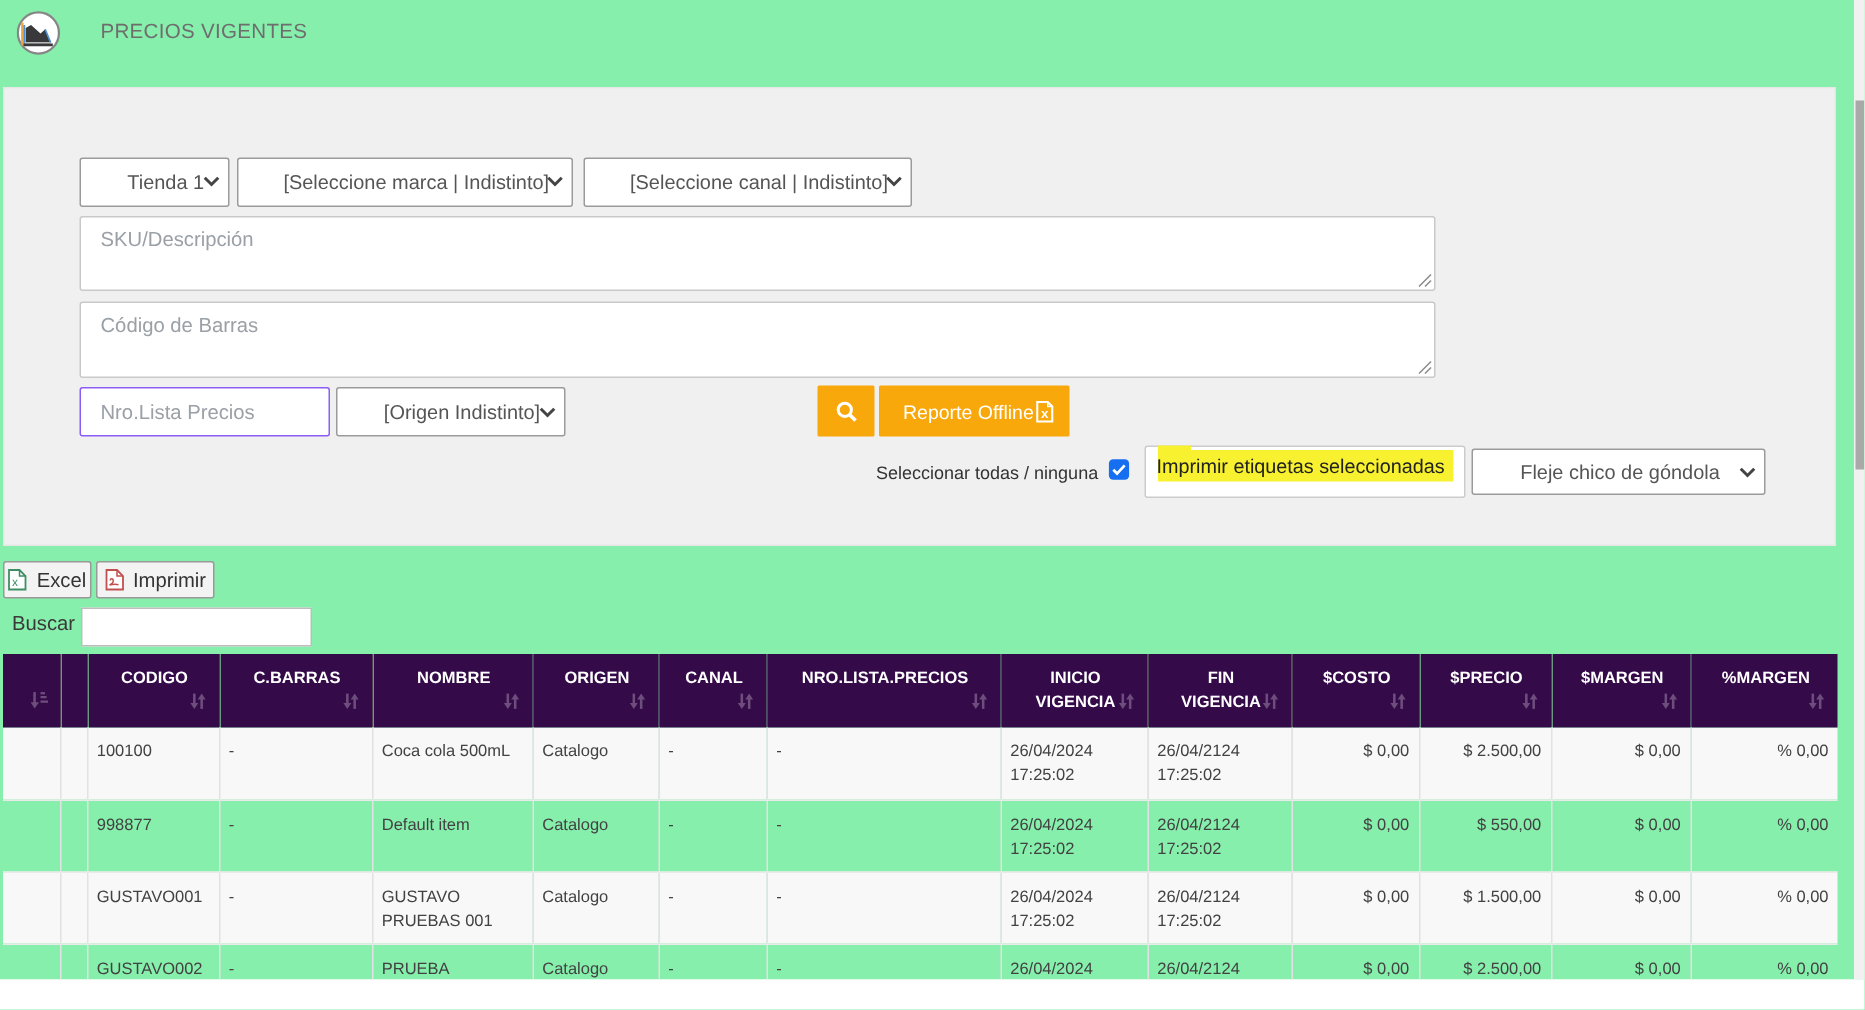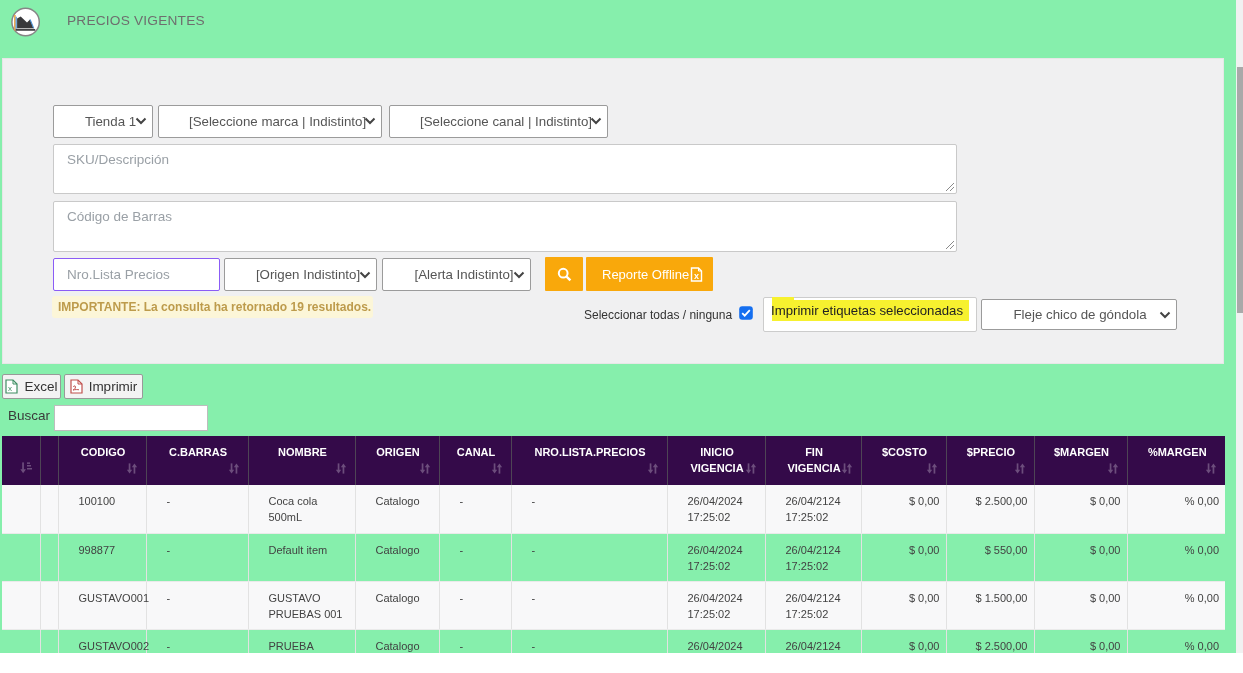--- a/index.html
+++ b/index.html
@@ -11,21 +11,21 @@
 .sel .t { padding-right:17px; white-space:nowrap; }
 .sel svg.chev { position:absolute; right:5px; top:50%; margin-top:-4px; }
 .ta { position:absolute; background:#fff; border:1px solid #c9c9c9; border-radius:2px; color:#9aa0a6; font-size:13.5px; padding:7px 0 0 13px; }
 .rsz { position:absolute; right:1px; bottom:1px; }
 .btn-o { position:absolute; background:#f9a80b; border-radius:1px; color:#fff; display:flex; align-items:center; justify-content:center; font-size:13.5px; }
 .dtbtn { position:absolute; background:#f3f3f3; border:1px solid #999; border-radius:2px; display:flex; align-items:center; justify-content:center; font-size:13.5px; color:#333; }
 .dtbtn svg { margin-right:6px; }
 table.grid { position:absolute; left:2px; top:436px; width:1223px; border-collapse:collapse; table-layout:fixed; font-size:11px; }
 table.grid th { background:#340a49; color:#fff; font-size:11px; font-weight:bold; text-align:center; vertical-align:top; padding:8px 6px 0 8px; height:49px; border-right:1px solid #4e4555; position:relative; line-height:16px; }
 table.grid th:last-child { border-right:none; }
-table.grid td { vertical-align:top; padding:8px 9px 0 20px; border-right:1px solid #e2e2e2; border-bottom:1px solid #eaeaea; height:48px; color:#424242; line-height:16px; }
+table.grid td { vertical-align:top; padding:8px 9px 0 6px; border-right:1px solid #e2e2e2; border-bottom:1px solid #eaeaea; height:48px; color:#424242; line-height:16px; }
 table.grid td:last-child { border-right:none; }
 table.grid tr.odd td { background:#f8f8f9; }
 table.grid td.num { text-align:right; padding-right:6px; }
 th .sic { position:absolute; right:8px; bottom:7px; opacity:.34; }
 </style>
 </head>
 <body>
 <div id="page">
 
   <svg class="abs" style="left:11px;top:6px;" width="30" height="31" viewBox="0 0 30 31">
@@ -71,39 +71,32 @@
       </svg>
   </div>
 
   <div class="abs" style="left:53px;top:258px;width:167px;height:33px;background:#fff;border:1px solid #8b5cf6;border-radius:2px;color:#9aa0a6;font-size:13.5px;line-height:31px;padding-left:13px;">Nro.Lista Precios</div>
   <div class="sel" style="left:224px;top:258px;width:153px;height:33px;">
       <span class="t">[Origen Indistinto]</span>
       <svg class="chev" width="12" height="8" viewBox="0 0 12 8">
         <path d="M1.5,1.5 L6,6 L10.5,1.5" stroke="#444" stroke-width="2" fill="none"></path>
       </svg>
     </div>
-  <div class="sel" style="left:382px;top:258px;width:149px;height:33px;">
-      <span class="t">[Alerta Indistinto]</span>
-      <svg class="chev" width="12" height="8" viewBox="0 0 12 8">
-        <path d="M1.5,1.5 L6,6 L10.5,1.5" stroke="#444" stroke-width="2" fill="none"></path>
-      </svg>
-    </div>
   <div class="btn-o" style="left:545px;top:257px;width:38px;height:34px;">
     <svg width="15" height="15" viewBox="0 0 15 15">
         <circle cx="6.2" cy="6.2" r="4.4" stroke="#fff" stroke-width="2" fill="none"></circle>
         <line x1="9.6" y1="9.6" x2="13.4" y2="13.4" stroke="#fff" stroke-width="2.4"></line>
       </svg>
   </div>
   <div class="btn-o" style="left:586px;top:257px;width:127px;height:34px;justify-content:flex-start;padding-left:16px;font-size:13px;">Reporte Offline<svg width="13" height="15" viewBox="0 0 13 15" style="margin-left:1px;">
         <path d="M1.5,1 L8.5,1 L11.5,4 L11.5,14 L1.5,14 Z" fill="none" stroke="#fff" stroke-width="1.4"></path>
         <path d="M8.5,1 L8.5,4 L11.5,4" fill="none" stroke="#fff" stroke-width="1"></path>
         <text x="6.5" y="11.5" font-size="9" font-weight="bold" fill="#fff" text-anchor="middle" font-family="Liberation Sans">x</text>
       </svg></div>
 
-  <div class="abs" style="left:52px;top:296px;width:321px;height:22px;background:#fcf6d8;border-radius:3px;font-size:12px;font-weight:bold;color:#bd9b4c;line-height:22px;padding-left:6px;">IMPORTANTE: La consulta ha retornado 19 resultados.</div>
 
   <div class="abs" style="left:584px;top:308px;font-size:12px;color:#333;">Seleccionar todas / ninguna</div>
   <svg class="abs" style="left:739px;top:306px;" width="14" height="14" viewBox="0 0 14 14">
       <rect x="0.2" y="0.2" width="13.6" height="13.6" rx="3" fill="#156ff0"></rect>
       <path d="M3.2,7.2 L5.7,9.7 L10.8,4.2" stroke="#fff" stroke-width="1.8" fill="none"></path>
     </svg>
   <div class="abs" style="left:763px;top:297px;width:214px;height:34.6px;background:#fff;border:1px solid #ccc;border-radius:2px;"></div>
   <div class="abs" style="left:772px;top:297px;width:22px;height:4px;background:#f7f12f;"></div>
   <div class="abs" style="left:772px;top:300px;width:197px;height:21px;background:#f7f12f;"></div>
   <div class="abs" style="left:771px;top:303px;font-size:13.2px;color:#222;">Imprimir etiquetas seleccionadas</div>

